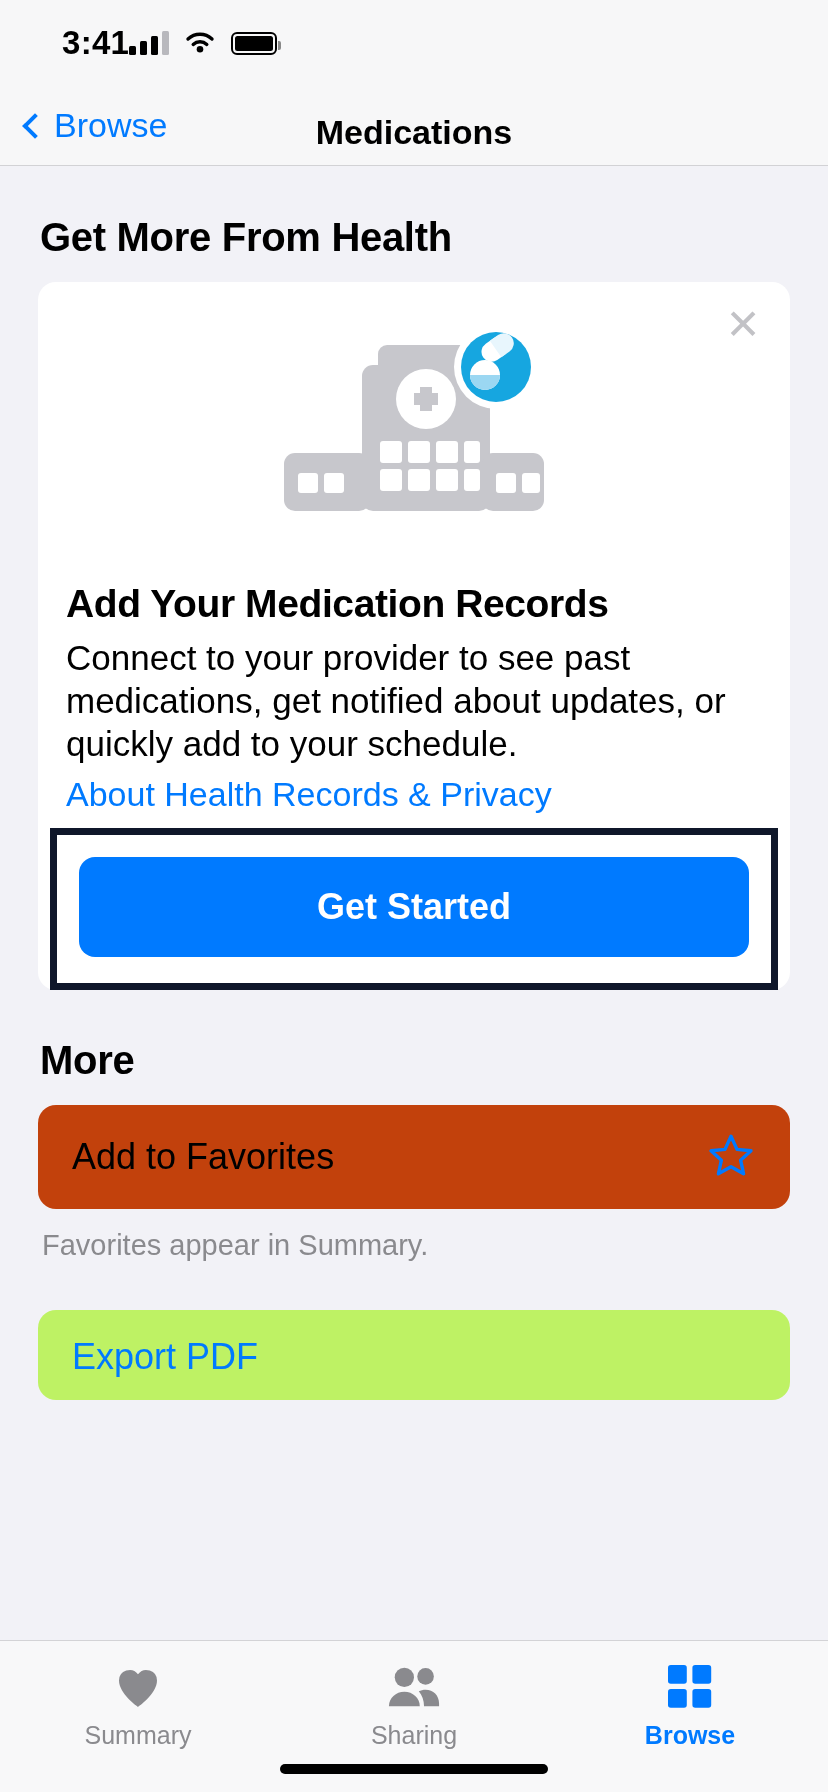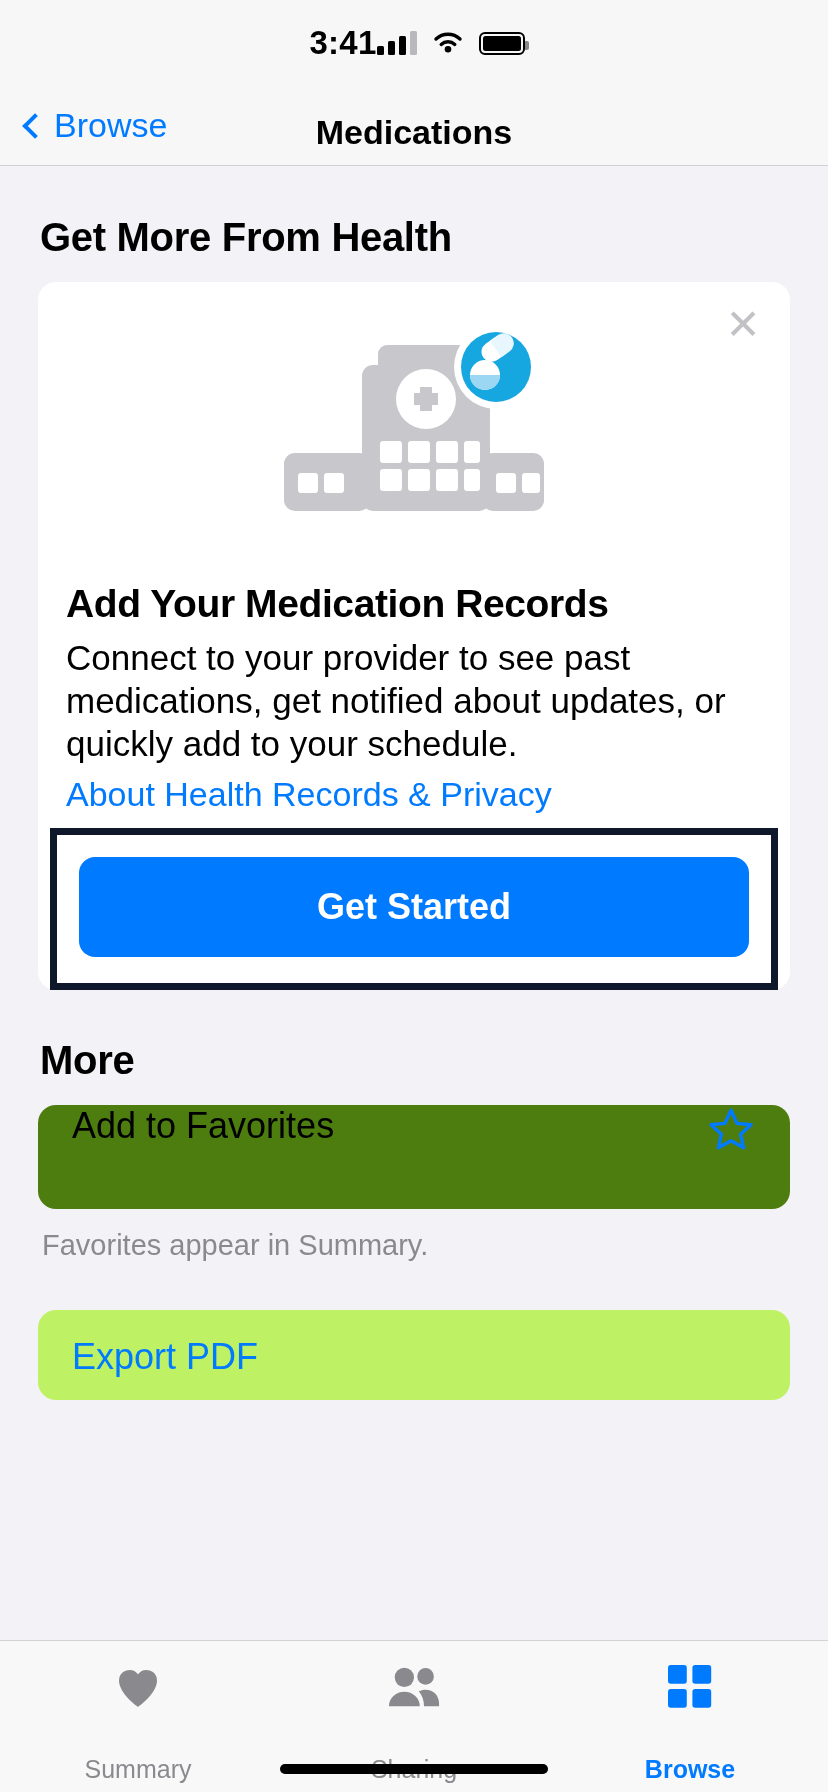--- a/index.html
+++ b/index.html
@@ -8,21 +8,21 @@
     font-family:"Liberation Sans", sans-serif;
     background:#f2f2f7;
     overflow:hidden;
   }
   body { position:relative; }
 
   
   .status-bar{
     position:absolute; top:0; left:0; width:828px; height:86px;
     background:#f7f7f8;
-    display:flex; align-items:center; justify-content:center;
+    display:flex; align-items:center; justify-content:flex-start;
     padding:0 56px 0 62px;
   }
   .status-time{ font-size:33px; font-weight:600; color:#000; letter-spacing:0.3px; }
   .status-right{ display:flex; align-items:center; gap:14px; }
 
   .cellular{ display:flex; align-items:flex-end; gap:4px; height:24px; }
   .cellular i{ display:block; width:7px; background:#000; border-radius:1.5px; }
   .cellular i:nth-child(1){ height:9px; }
   .cellular i:nth-child(2){ height:14px; }
   .cellular i:nth-child(3){ height:19px; }
@@ -84,22 +84,22 @@
     padding:22px 22px 26px 22px;
   }
   .cta{
     display:flex; align-items:center; justify-content:center;
     height:100px; background:#007aff; border-radius:16px;
     color:#fff; font-size:36px; font-weight:700;
   }
 
   
   .row{
-    margin:0 38px; background:#4d7c0f; border-radius:18px;
-    height:104px; display:flex; justify-content:space-between;
+    margin:0 38px; background:#c2410c; border-radius:18px;
+    height:104px; display:flex; align-items:center; justify-content:space-between;
     padding:0 34px 0 34px;
   }
   .row-label{ font-size:36px; color:#000; }
   .row-note{
     font-size:29px; color:#8a8a8e; padding:20px 0 0 42px;
   }
   .row-partial{
     margin:48px 38px 0 38px; background:#bef264; border-radius:18px;
     height:90px; padding:26px 0 0 34px; overflow:hidden;
   }
@@ -107,21 +107,21 @@
 
   
   .tab-bar{
     position:absolute; bottom:0; left:0; width:828px; height:152px;
     background:rgba(248,248,249,.96);
     border-top:1px solid #d3d3d6;
     display:flex; align-items:flex-start; padding-top:22px;
   }
   .tab{ flex:1; display:flex; flex-direction:column; align-items:center; gap:10px; }
   .tab-icon{ height:48px; display:flex; align-items:center; justify-content:center; }
-  .tab-label{ font-size:25px; color:#8a8a8e;margin-top:34px; }
+  .tab-label{ font-size:25px; color:#8a8a8e; }
   .tab.active .tab-label{ color:#007aff; font-weight:600; }
 
   .home-indicator{
     position:absolute; bottom:18px; left:50%; transform:translateX(-50%);
     width:268px; height:10px; background:#000; border-radius:6px;
   }
 </style>
 </head>
 <body>
 

